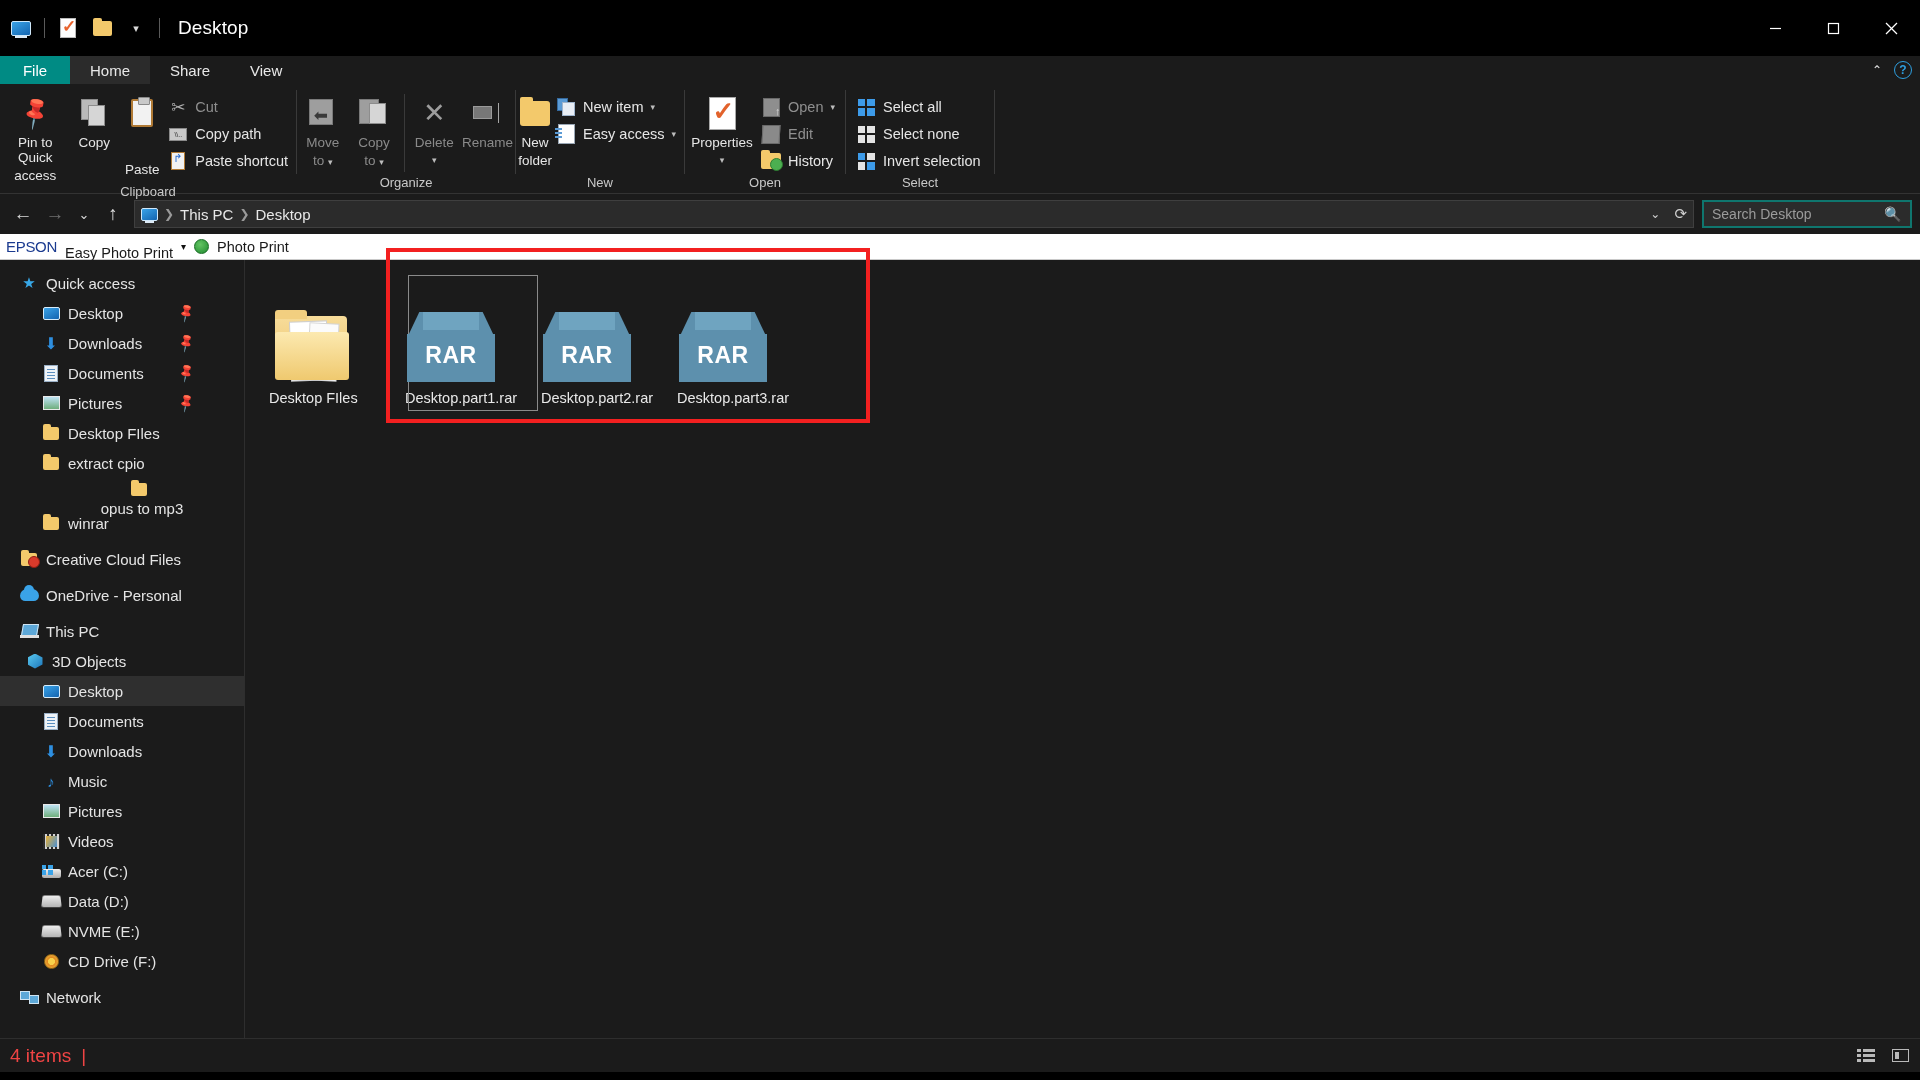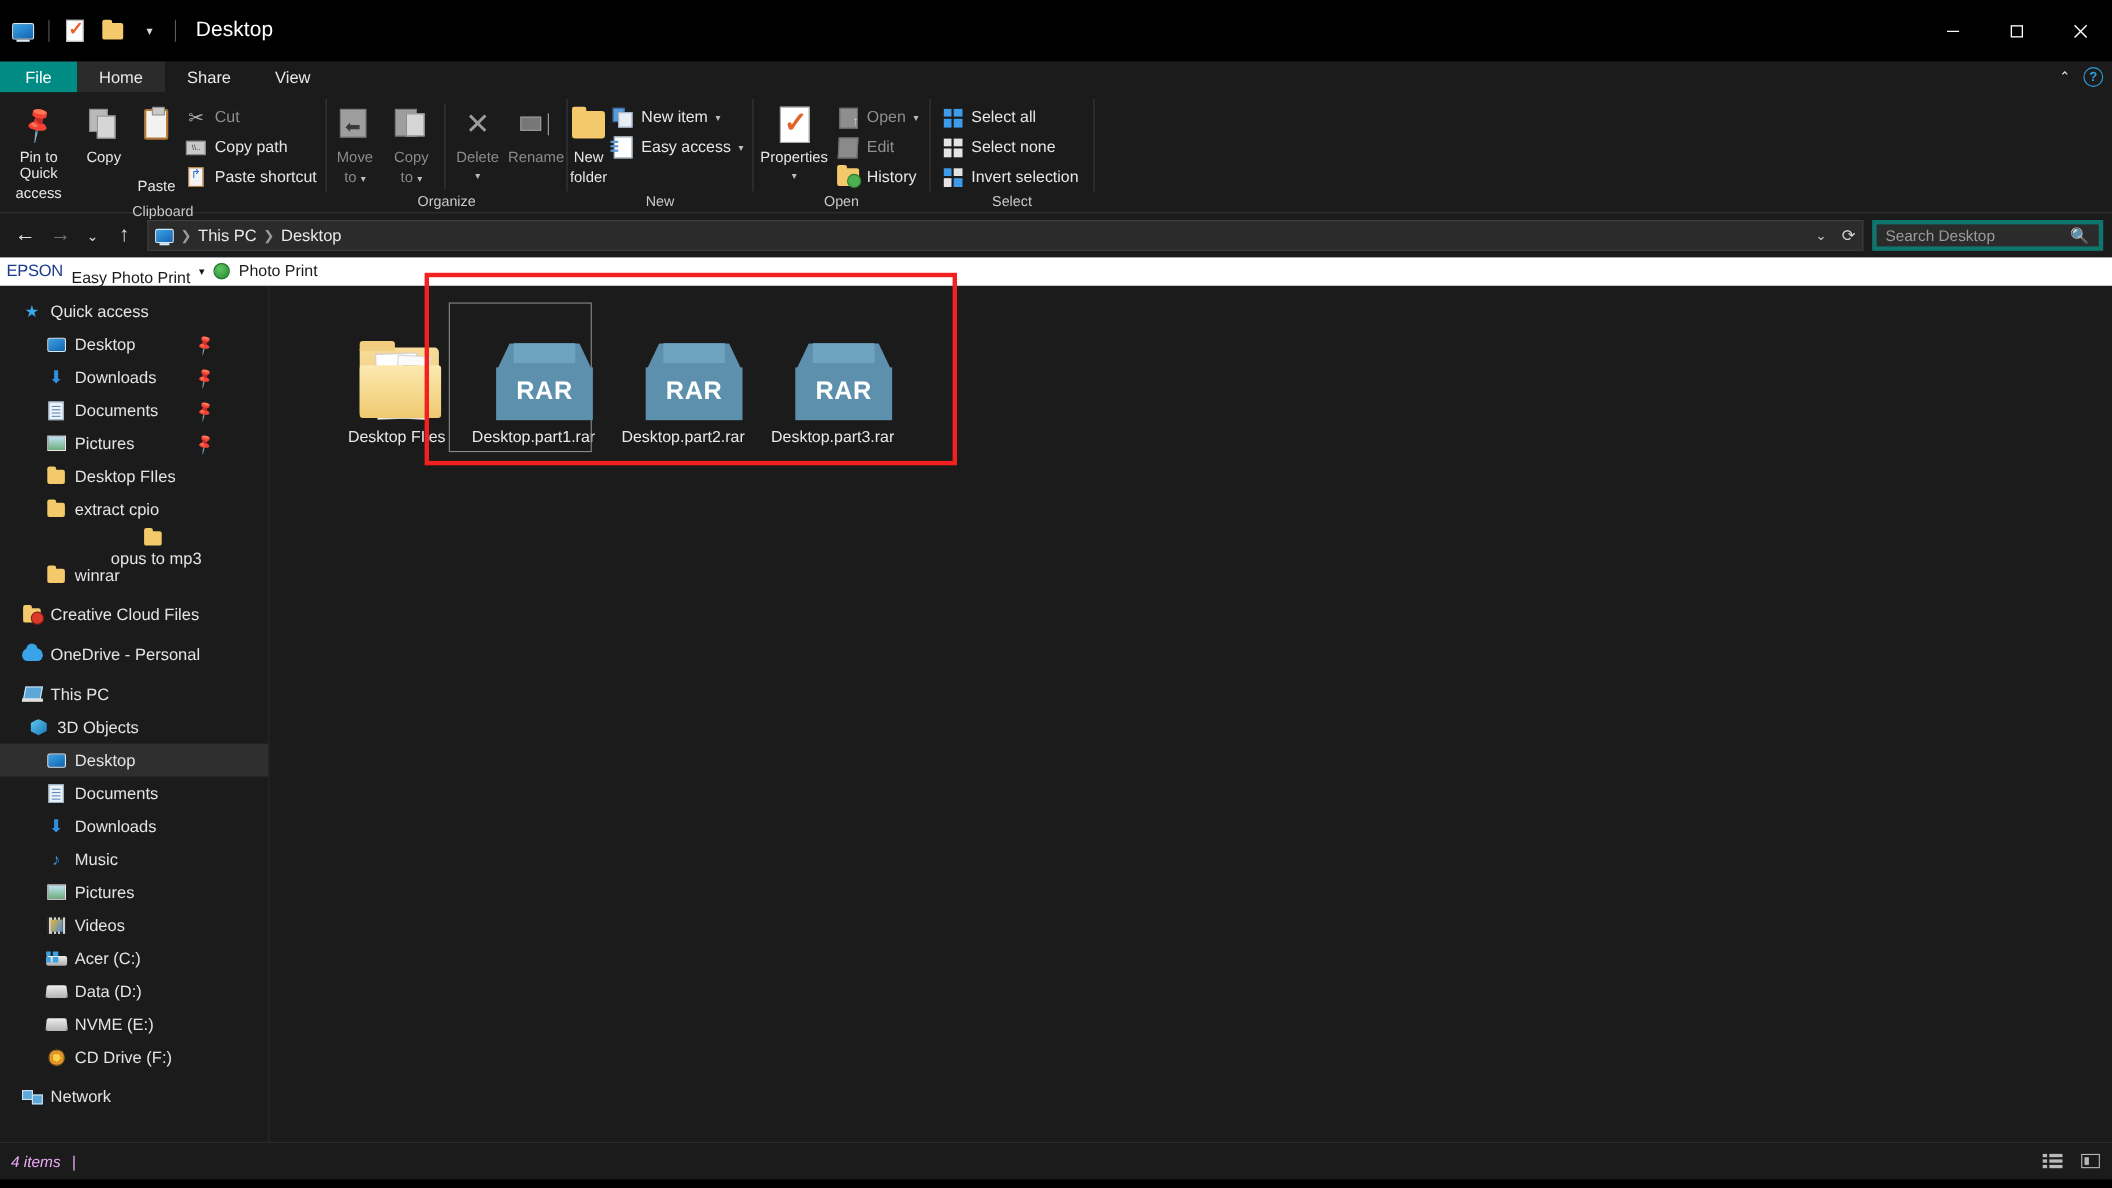--- a/index.html
+++ b/index.html
@@ -99,21 +99,21 @@
   .sel-grid.inv i:nth-child(2), .sel-grid.inv i:nth-child(3) { background:#e4e4e4; }
 
   
   .addrbar { height: 40px; flex: 0 0 40px; background: #1b1b1b; display: flex; align-items: center; padding: 0 8px; gap: 2px; }
   .navbtn { width: 30px; height: 30px; display: flex; align-items: center; justify-content: center; color: #dcdcdc; font-size: 19px; }
   .navbtn.sm { font-size: 13px; width: 24px; }
   .navbtn.dim { color: #6f6f6f; }
   .addr { flex: 1; height: 28px; background: #2b2b2b; border: 1px solid #3f3f3f; display: flex; align-items: center; padding: 0 6px; gap: 6px; margin-left: 4px; }
   .crumb { color: #e8e8e8; font-size: 15px; }
   .crumb-sep { color: #9a9a9a; font-size: 12px; }
-  .searchbox { width: 210px; height: 28px; background: #2b2b2b; border: 4px solid #0f766e; display: flex; align-items: center; justify-content: space-between; padding: 0 8px; margin-left: 6px; }
+  .searchbox { width: 210px; height: 28px; background: #2b2b2b; border: 2px solid #0f766e; display: flex; align-items: center; justify-content: space-between; padding: 0 8px; margin-left: 6px; }
   .searchbox span.ph { color: #9b9b9b; font-size: 14px; }
   .mag { color: #d7d7d7; font-size: 14px; }
 
   
   .epson { height: 26px; flex: 0 0 26px; background: #ffffff; display: flex; align-items: center; gap: 8px; padding: 0 6px; border-bottom: 1px solid #c9c9c9; }
   .epson-logo { color: #1a3a8f; font-weight: normal; font-size: 15px; letter-spacing: -0.3px; text-align: center; }
   .epson-txt { color: #1a1a1a; font-size: 14.5px; margin-top: 12px; }
   .epson-green { width: 15px; height: 15px; border-radius: 50%; background: radial-gradient(circle at 40% 35%, #63c463, #1f8a2f); border: 1px solid #166b22; }
   .epson-link { color: #1a1a1a; font-size: 14.5px; }
   .epson-caret { color: #111; font-size: 10px; }
@@ -154,21 +154,21 @@
   .ndrivec .w { position:absolute; left:0; top:0; width:11px; height:10px; display:grid; grid-template-columns:1fr 1fr; grid-template-rows:1fr 1fr; gap:1.5px; }
   .ndrivec .w i { background:#3aa3e8; display:block; }
   .ncd { width: 15px; height: 15px; border-radius: 50%; background: radial-gradient(circle,#f8d14b 38%, #e0871f 40%, #f2c14a 100%); border: 1px solid #9a6b14; }
   .nnet { width: 19px; height: 14px; position: relative; }
   .nnet:before { content:""; position:absolute; left:0; top:1px; width:8px; height:7px; background:#5da8d8; border:1px solid #cfe4f2; }
   .nnet:after { content:""; position:absolute; right:0; bottom:0px; width:8px; height:7px; background:#5da8d8; border:1px solid #cfe4f2; }
 
   
   .content { flex: 1; background: #1b1b1b; position: relative; padding: 12px 0 0 24px; }
   .icons-row { display: flex; gap: 0px; align-items: flex-start; }
-  .fitem { width: 136px; display: flex; flex-direction: column; align-items: flex-end; padding-top: 10px; position: relative; }
+  .fitem { width: 136px; display: flex; flex-direction: column; align-items: flex-start; padding-top: 10px; position: relative; }
   .fitem .art { height: 100px; display: flex; align-items: flex-end; justify-content: center; }
   .fitem .lbl { color: #e9e9e9; font-size: 14.5px; margin-top: 8px; text-align: center; white-space: nowrap; }
   .fitem.focus .inner { outline: 1px solid #8a8a8a; }
   .fitem .inner { position: absolute; left: 4px; top: 4px; right: 4px; bottom: -4px; pointer-events: none; }
 
   
   .folderart { position: relative; width: 84px; height: 76px; }
   .folderart .back { position:absolute; left:6px; top:10px; width:72px; height:62px; background:linear-gradient(#f7dc9a,#ecc368); border-radius:2px 4px 3px 3px; }
   .folderart .tab2 { position:absolute; left:6px; top:4px; width:32px; height:9px; background:#f2cf80; border-radius:3px 3px 0 0; }
   .folderart .p1 { position:absolute; left:22px; top:16px; width:36px; height:58px; background:#fff; transform: rotate(-2deg); box-shadow: 0 0 0 1px #cfcfcf; }
@@ -181,21 +181,21 @@
   .rarart { position: relative; width: 92px; height: 76px; }
   .rarart .lid { position:absolute; left:2px; top:6px; width:88px; height:26px; background:#5d90ad; clip-path: polygon(14% 0, 86% 0, 100% 100%, 0% 100%); }
   .rarart .lid2 { position:absolute; left:18px; top:6px; width:56px; height:18px; background:#6fa4c0; }
   .rarart .box { position:absolute; left:2px; top:28px; width:88px; height:48px; background:#5d90ad; }
   .rarart .txt { position:absolute; left:0; top:36px; width:92px; text-align:center; color:#fff; font-size:23px; font-weight:bold; letter-spacing:.5px; }
 
   .redrect { position: absolute; border: 4px solid #f32020; pointer-events: none; }
 
   
   .status { height: 34px; flex: 0 0 34px; background: #1b1b1b; border-top: 1px solid #2e2e2e; display: flex; align-items: center; padding: 0 10px; position: relative; }
-  .status .txt { color: #f0abfc; font-size: 14px; font-style: italic; }
+  .status .txt { color: #ef4444; font-size: 19px; }
   .status .right { position: absolute; right: 10px; display: flex; gap: 14px; align-items: center; }
   .vicon { width: 20px; height: 16px; display: flex; align-items: center; justify-content: center; }
   .vdet { width: 18px; height: 13px; display: grid; grid-template-columns: 4px 1fr; grid-template-rows: repeat(3, 1fr); gap: 1.5px; }
   .vdet i { background: #b9b9b9; display: block; }
   .vtile { width: 17px; height: 13px; border: 1.5px solid #b9b9b9; position: relative; }
   .vtile:after { content:""; position:absolute; left:2px; top:2px; width:4px; height:7px; background:#b9b9b9; }
   .bottombar { height: 8px; flex: 0 0 8px; background: #000; }
 </style>
 </head>
 <body>

